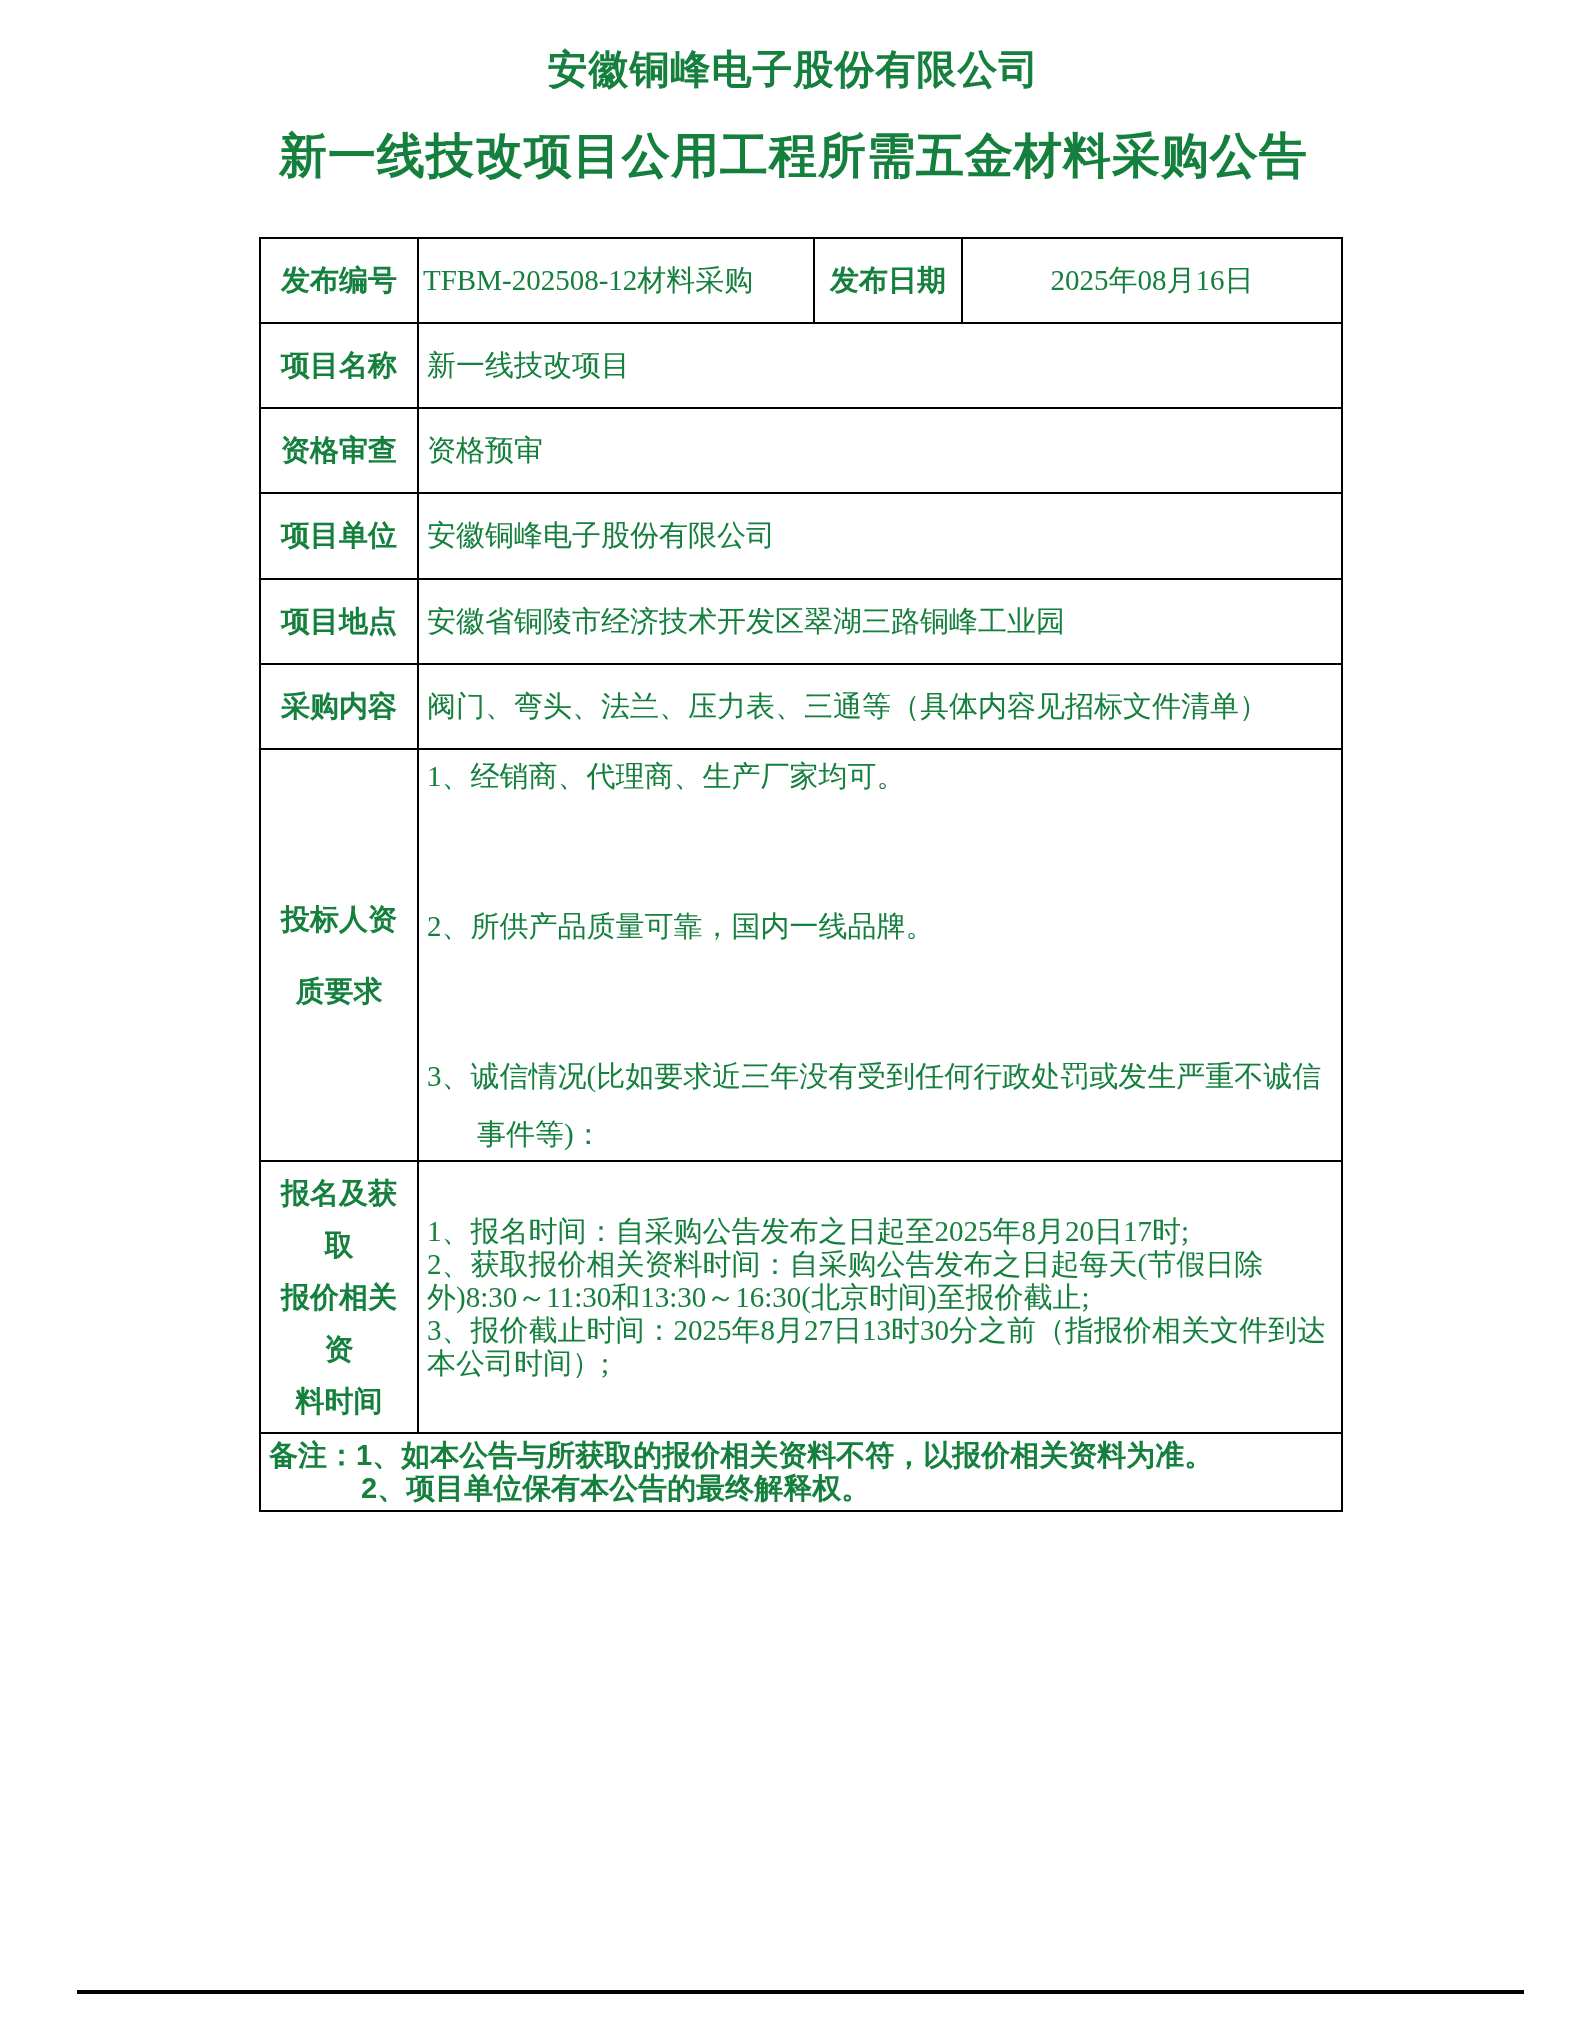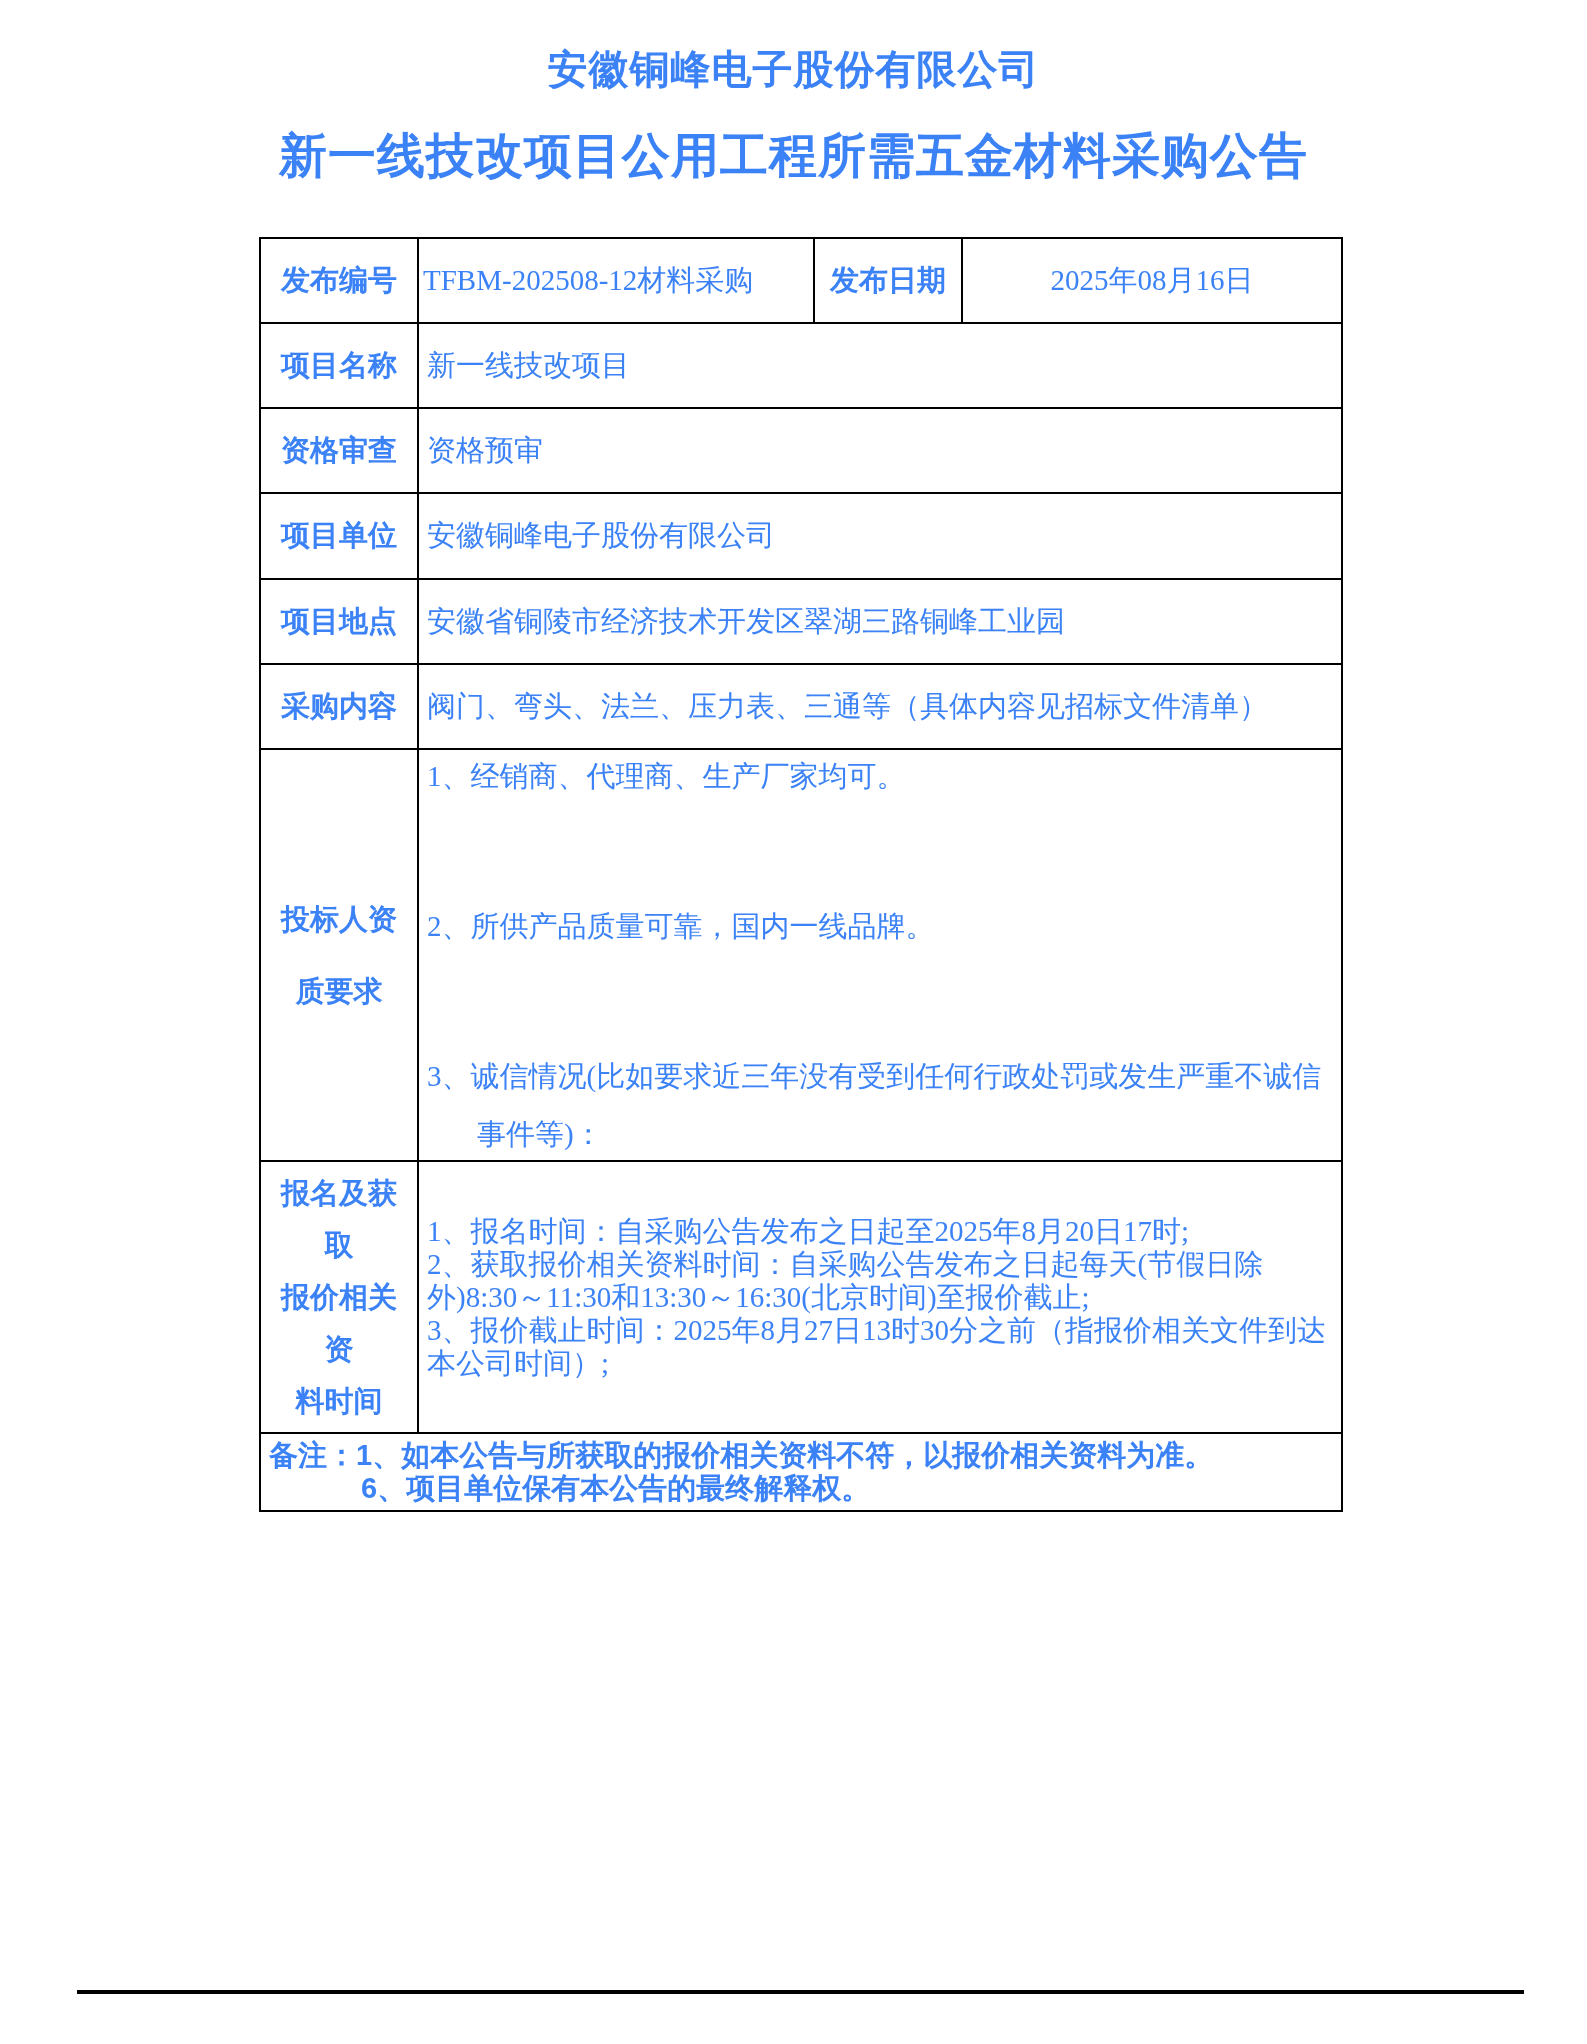--- a/index.html
+++ b/index.html
@@ -1,21 +1,21 @@
 <!DOCTYPE html>
 <html><head>
 <meta charset="utf-8">
 <style>
   html, body { margin: 0; padding: 0; background: #ffffff; }
   .page {
     position: relative;
     width: 1587px;
     height: 2044px;
     background: #ffffff;
-    color: #3b82f6;
+    color: #15803d;
     font-family: "Liberation Serif", serif;
     overflow: hidden;
   }
   .doc-title {
     position: absolute;
     top: 42px; left: 0; width: 100%;
     text-align: center;
     font-family: "Liberation Sans", sans-serif;
     font-weight: bold;
     font-size: 40px;
@@ -166,21 +166,21 @@
         <div>1、报名时间：自采购公告发布之日起至2025年8月20日17时;</div>
         <div>2、获取报价相关资料时间：自采购公告发布之日起每天(节假日除外)8:30～11:30和13:30～16:30(北京时间)至报价截止;</div>
         <div>3、报价截止时间：2025年8月27日13时30分之前（指报价相关文件到达本公司时间）;</div>
       </td>
     </tr>
 
 
     <tr class="h70">
       <td class="remarks-cell" colspan="4">
         <div>备注：1、如本公告与所获取的报价相关资料不符，以报价相关资料为准。</div>
-        <div class="remarks-line2">6、项目单位保有本公告的最终解释权。</div>
+        <div class="remarks-line2">2、项目单位保有本公告的最终解释权。</div>
       </td>
     </tr>
 
   </tbody>
     </table>
 
   <div class="footer-rule"></div>
 
 </div>
 

